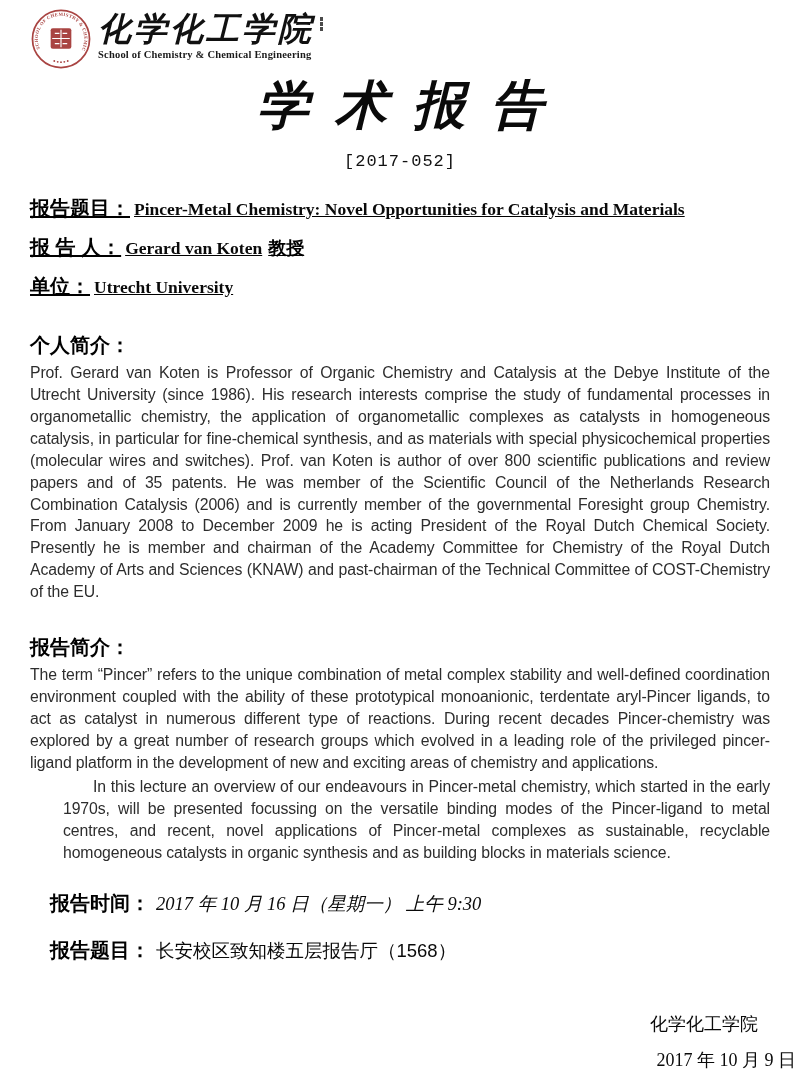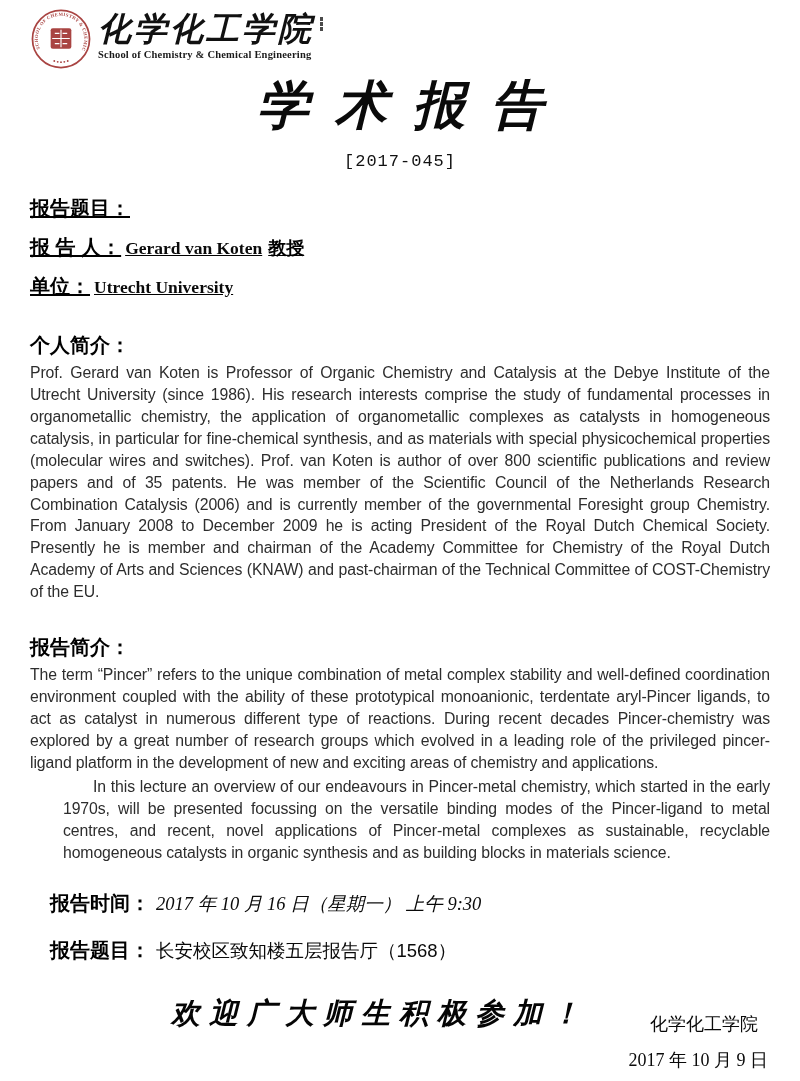--- a/index.html
+++ b/index.html
@@ -85,21 +85,21 @@
     font-size:29px; letter-spacing:9px; padding-right:40px;
     color:#050505;
   }
 
   
   .footer-org {
     position:absolute; top:1012px; right:42px;
     font-size:18px; color:#0a0a0a;
   }
   .footer-date {
-    position:absolute; top:1048px; right:32px;
+    position:absolute; top:1048px; right:4px;
     font-family:"Liberation Serif", serif;
     font-size:18px; color:#0a0a0a;
   }
 </style>
 </head>
 <body>
 
 <div class="page">
 
   <div class="header">
@@ -124,25 +124,26 @@
     <div class="logo-text">
       <div>
         <span class="logo-cn">化学化工学院</span><span class="sig-mark"><i></i><i></i><i></i></span>
       </div>
       <div class="logo-en">School of Chemistry &amp; Chemical Engineering</div>
     </div>
   </div>
 
   <div class="main-title">学术报告</div>
 
-  <div class="serial">[2017-045]</div>
+  <div class="serial">[2017-052]</div>
 
   <div class="info-block">
     <div class="info-row">
       <span class="lbl">报告题目：</span>
+      <span class="val-en">Pincer-Metal Chemistry: Novel Opportunities for Catalysis and Materials</span>
     </div>
     <div class="info-row">
       <span class="lbl">报 告 人：</span>
       <span class="val-en">Gerard van Koten</span>
       <span class="val-cn-suffix">教授</span>
     </div>
     <div class="info-row">
       <span class="lbl">单位：</span>
       <span class="val-en">Utrecht University</span>
     </div>
@@ -157,18 +158,17 @@
 
   <div class="sched-row sched-time">
     <span class="lbl">报告时间：</span>
     <span class="time-val">2017 年 10 月 16 日（星期一）  上午 9:30</span>
   </div>
   <div class="sched-row sched-venue">
     <span class="lbl">报告题目：</span>
     <span class="venue-val">长安校区致知楼五层报告厅（1568）</span>
   </div>
 
-  <div class="welcome">欢迎广大师生积极参加！</div>
 
   <div class="footer-org">化学化工学院</div>
   <div class="footer-date">2017 年 10 月 9 日</div>
 
 </div>
 
 </body></html>

